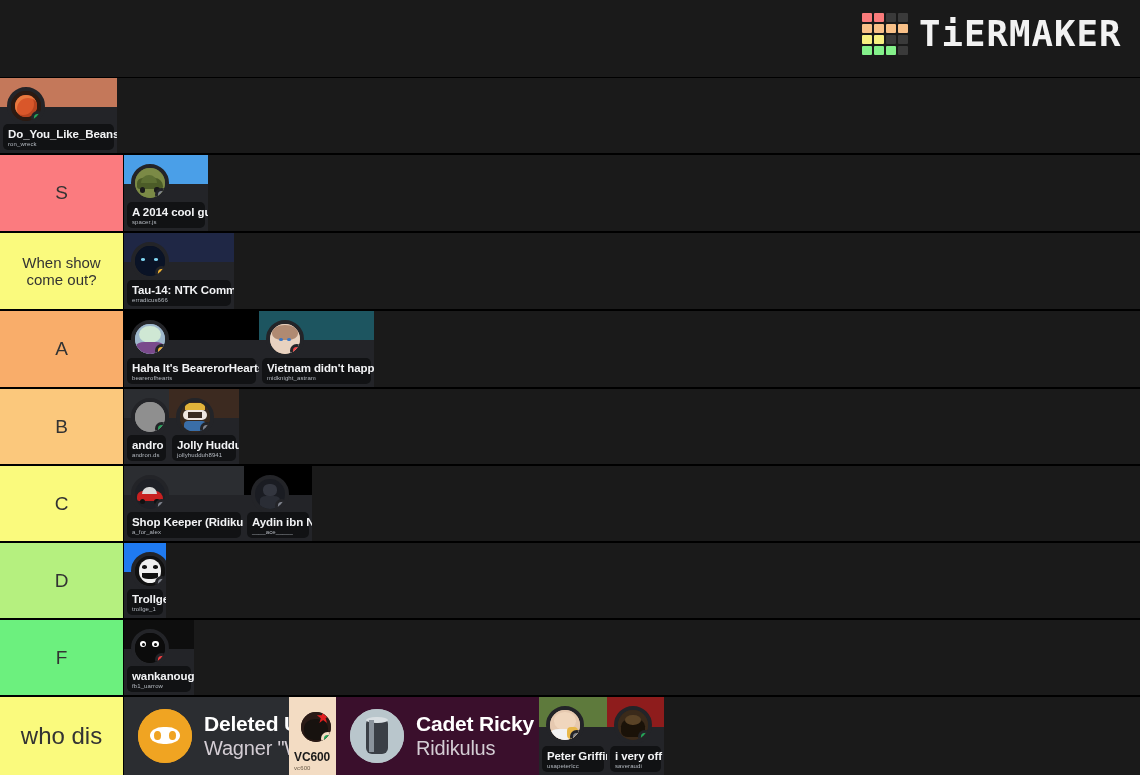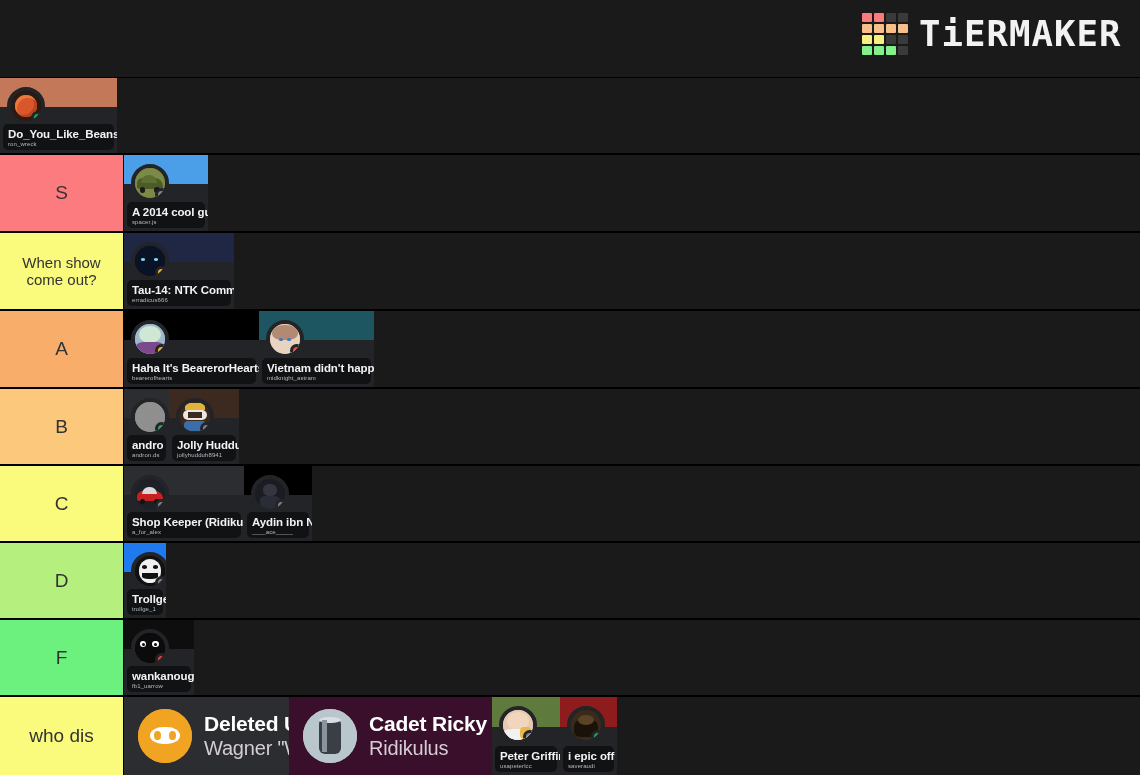--- a/index.html
+++ b/index.html
@@ -405,36 +405,51 @@
               <span class="status dnd"></span>
             </div>
             <div class="info">
               <div class="dname">wankanought</div>
               <div class="uname">fb1_uarrow</div>
             </div>
           </div>
         </div>
       </div>
       <div class="tier-row" style="top: 696px; height: 80px;">
-        <div class="tier-label" style="background: rgb(250, 250, 125); font-size: 19px;">who dis</div>
+        <div class="tier-label" style="background: rgb(250, 250, 125); font-size: 24px;">who dis</div>
         <div class="tier-items">
           <div class="card wide" style="width: 165px; background: rgb(43, 45, 49);">
             <div class="bigavatar" style="background: rgb(240, 164, 34);">
               <div class="art">
                 <div style="position:absolute;inset:0;background:#f0a422;"></div>
            <div style="position:absolute;left:22%;top:34%;width:56%;height:30%;border-radius:50%/60%;background:#fff;"></div>
            <div style="position:absolute;left:30%;top:40%;width:13%;height:18%;border-radius:50%;background:#f0a422;"></div>
            <div style="position:absolute;left:57%;top:40%;width:13%;height:18%;border-radius:50%;background:#f0a422;"></div>
               </div>
             </div>
             <div class="names">
               <div class="big-dname">Deleted User</div>
               <div class="big-uname">Wagner "Wags"</div>
             </div>
           </div>
+          <div class="card cream" style="width: 47px; background: rgb(243, 220, 195);">
+            <div class="avatar" style="background: rgb(42, 26, 22);">
+              <div class="art">
+                <div style="position:absolute;inset:0;background:#2a1a16;"></div>
+           <div style="position:absolute;left:10%;top:22%;width:80%;height:70%;border-radius:45% 45% 40% 40%;background:#17120f;"></div>
+           <div style="position:absolute;left:52%;top:-4%;width:44%;height:44%;background:#e02020;
+                       clip-path:polygon(50% 0,61% 35%,98% 35%,68% 57%,79% 94%,50% 71%,21% 94%,32% 57%,2% 35%,39% 35%);"></div>
+              </div>
+              <span class="status online"></span>
+            </div>
+            <div class="info">
+              <div class="dname">VC600</div>
+              <div class="uname">vc600</div>
+            </div>
+          </div>
           <div class="card wide" style="width: 203px; background: rgb(58, 15, 44); padding-left: 17px;">
             <div class="bigavatar" style="background: rgb(185, 198, 204);">
               <div class="art">
                 <div style="position:absolute;inset:0;background:#b9c6cc;"></div>
            <div style="position:absolute;left:30%;top:16%;width:40%;height:68%;background:#3a3f46;border-radius:6px;"></div>
            <div style="position:absolute;left:30%;top:14%;width:40%;height:12%;background:#d8dee2;border-radius:50%;"></div>
            <div style="position:absolute;left:36%;top:20%;width:8%;height:60%;background:#8a939c;"></div>
               </div>
             </div>
             <div class="names">
@@ -462,21 +477,21 @@
             <div class="banner" style="background: rgb(142, 28, 28);"></div>
             <div class="avatar" style="background: rgb(58, 42, 26);">
               <div class="art">
                 <div style="position:absolute;inset:0;background:#3a2a1a;"></div>
            <div style="position:absolute;left:10%;top:30%;width:80%;height:60%;border-radius:40% 40% 30% 30%;background:#1a1208;"></div>
            <div style="position:absolute;left:24%;top:14%;width:52%;height:34%;border-radius:50%;background:#5a4326;"></div>
               </div>
               <span class="status online"></span>
             </div>
             <div class="info">
-              <div class="dname">i epic off</div>
+              <div class="dname">i very off</div>
               <div class="uname">saveraudi</div>
             </div>
           </div>
         </div>
       </div>
     </div>
 
 </div>
 
 </body></html>

